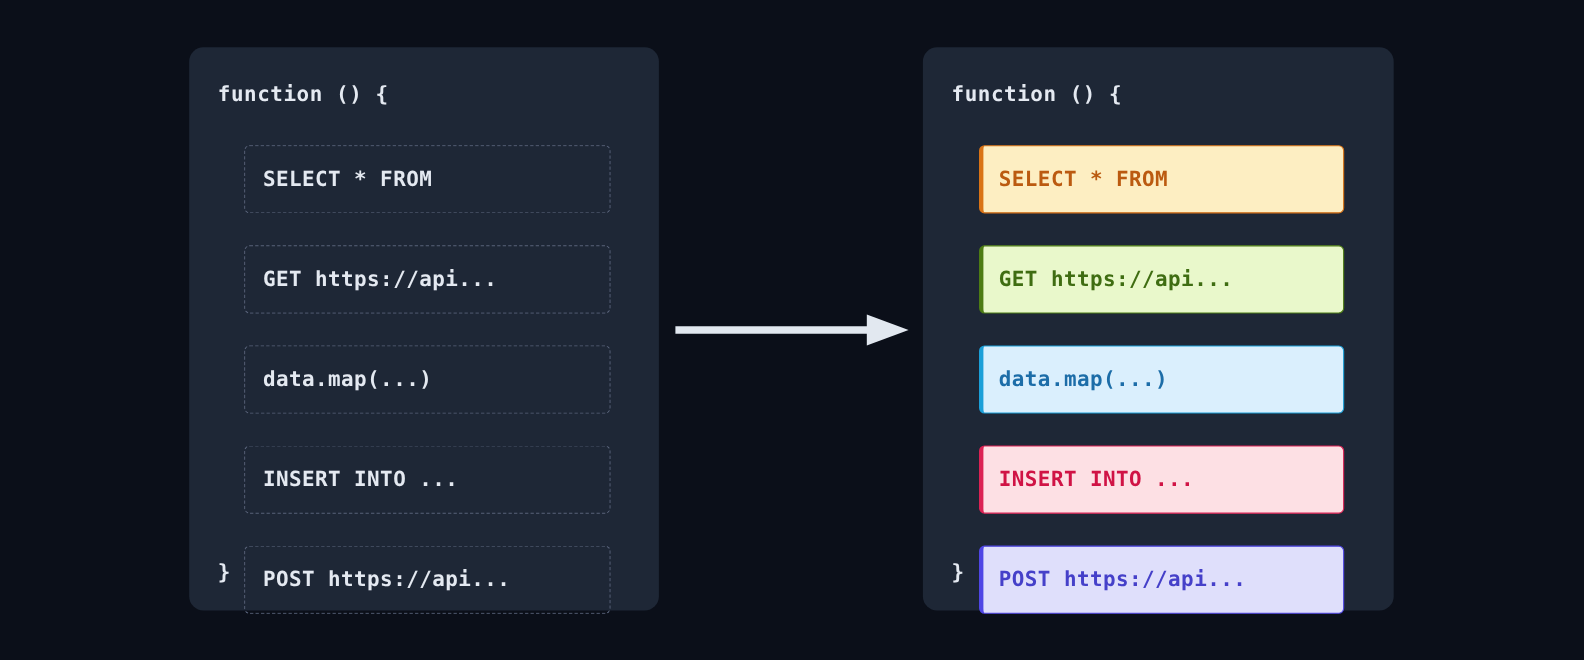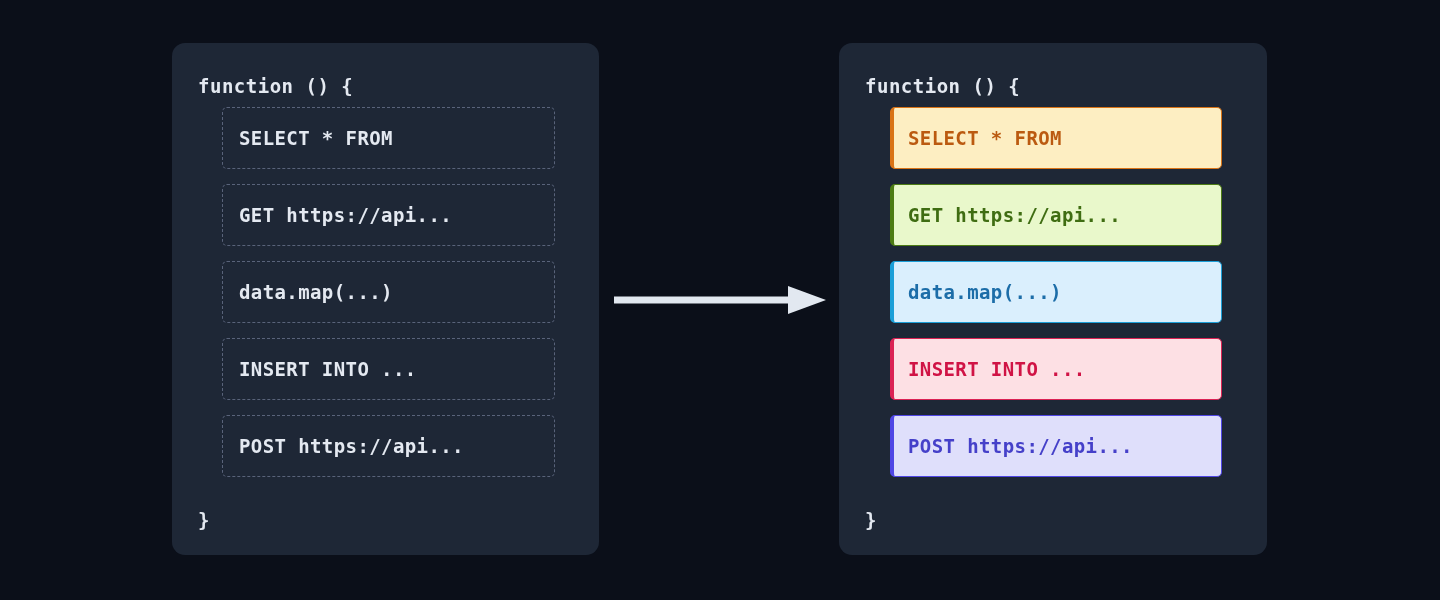--- a/index.html
+++ b/index.html
@@ -46,25 +46,25 @@
     color: #e4e9f1;
     white-space: pre;
   }
   .fn-open  { top: 32px; }
   .fn-close { top: 466px; }
 
   
   .stmt-list {
     position: absolute;
     left: 50px;
-    top: 64px;
+    top: 89px;
     width: 333px;
     display: flex;
     flex-direction: column;
-    gap: 15px;
+    gap: 29px;
   }
   .panel-after .stmt-list {
     left: 51px;
     width: 332px;
   }
 
   
   .stmt-plain {
     height: 62px;
     border: 1.5px dashed #59637a;

